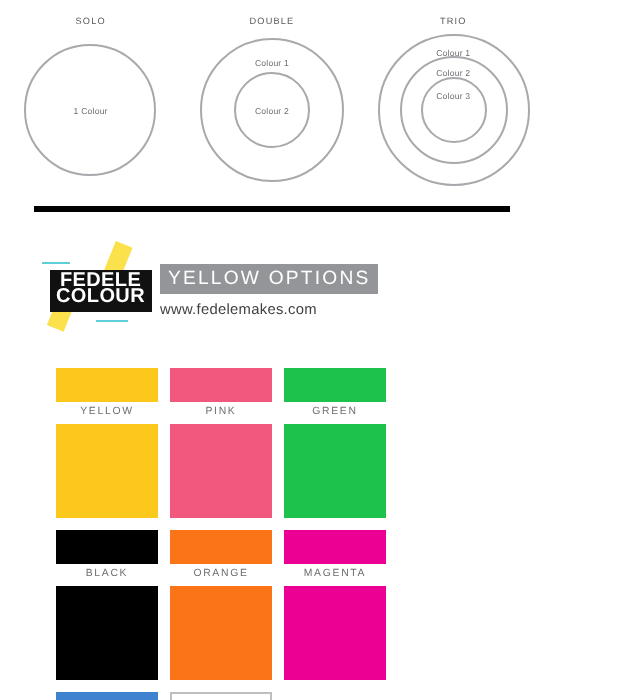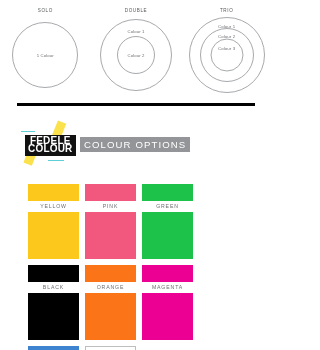--- a/index.html
+++ b/index.html
@@ -172,21 +172,22 @@
     <div class="logo-slash s2" style="background: rgb(251, 225, 75);"></div>
     <div class="logo-dash d1" style="background: rgb(94, 207, 214);"></div>
     <div class="logo-dash d2" style="background: rgb(94, 207, 214);"></div>
     <div class="logo-box" style="background: rgb(17, 17, 17);">
       <div>FEDELE</div>
       <div>COLOUR</div>
     </div>
   </div>
 
   <div class="brand-text">
-    <div class="colour-options-band" style="background: rgb(147, 149, 152);">COLOUR OPTIONS</div>
+    <div class="colour-options-band" style="background: rgb(147, 149, 152);">YELLOW OPTIONS</div>
+    <div class="contact-line">www.fedelemakes.com</div>
   </div>
 
 </div>
 
 <div class="swatch-grid">
 
   <div class="swatch">
     <div class="swatch-top" style="background: rgb(252, 200, 27);"></div>
     <div class="swatch-label">YELLOW</div>
     <div class="swatch-body" style="background: rgb(252, 200, 27);"></div>

